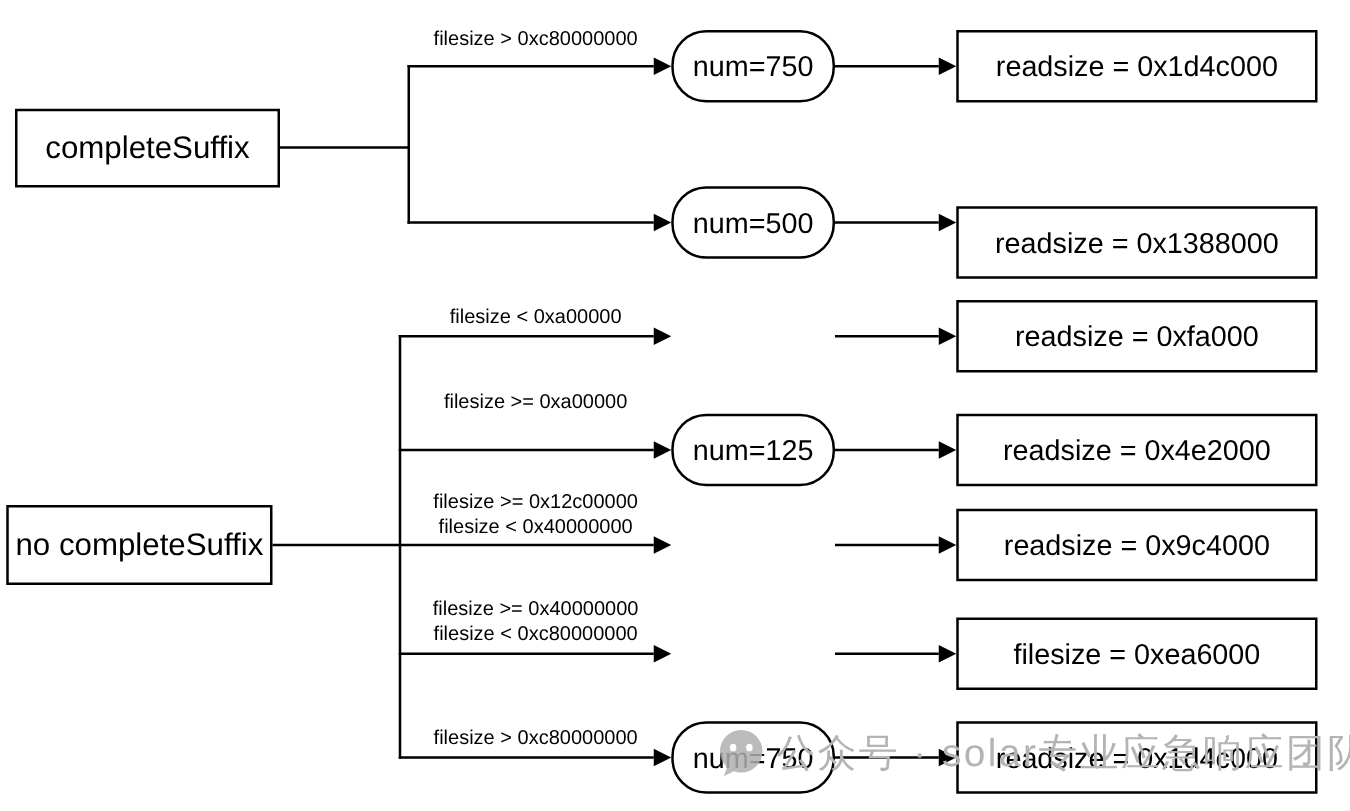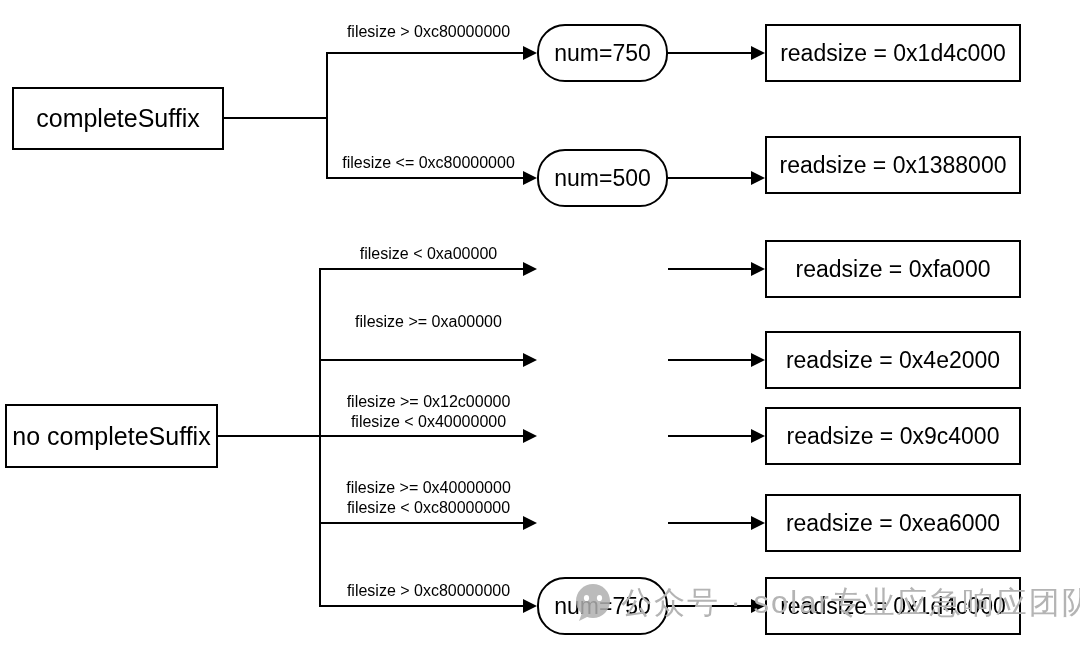--- a/index.html
+++ b/index.html
@@ -13,21 +13,21 @@
   .node{
     position:absolute;
     box-sizing:border-box;
     border:2px solid #000;
     background:#fff;
     display:flex;align-items:center;justify-content:center;
     color:#000;
   }
   .node.root{font-size:25px;}
   .node.num{left:537px;width:131px;height:58px;font-size:23px;border-radius:28px;}
-  .node.readsize{left:765px;width:256px;height:58px;font-size:23px;}
+  .node.readsize{left:765px;width:289px;height:58px;font-size:23px;}
   .hline{position:absolute;height:2px;background:#000;}
   .vline{position:absolute;width:2px;background:#000;}
   .arrowhead{
     position:absolute;width:0;height:0;
     border-top:7px solid transparent;
     border-bottom:7px solid transparent;
     border-left:14px solid #000;
   }
   .cond{
     position:absolute;left:330px;width:197px;
@@ -67,50 +67,50 @@
   <div class="arrowhead" style="left:523px;top:46px"></div>
   <div class="node num" style="top:24px">
     <span>num=750</span>
   </div>
   <div class="hline" style="left:668px;top:52px;width:83px"></div>
   <div class="arrowhead" style="left:751px;top:46px"></div>
   <div class="node readsize" style="top:24px">
     <span>readsize = 0x1d4c000</span>
   </div>
 
-  <div class="cond" style="top:153px">
-    <div>filesize &lt;= 0xc80000000</div>
-  </div>
   <div class="hline" style="left:326px;top:177px;width:197px"></div>
   <div class="arrowhead" style="left:523px;top:171px"></div>
   <div class="node num" style="top:149px">
     <span>num=500</span>
   </div>
   <div class="hline" style="left:668px;top:177px;width:83px"></div>
   <div class="arrowhead" style="left:751px;top:171px"></div>
-  <div class="node readsize" style="top:136px">
+  <div class="node readsize" style="top:165px">
     <span>readsize = 0x1388000</span>
   </div>
 
   <div class="cond" style="top:244px">
     <div>filesize &lt; 0xa00000</div>
   </div>
   <div class="hline" style="left:319px;top:268px;width:204px"></div>
   <div class="arrowhead" style="left:523px;top:262px"></div>
   <div class="hline" style="left:668px;top:268px;width:83px"></div>
   <div class="arrowhead" style="left:751px;top:262px"></div>
   <div class="node readsize" style="top:240px">
     <span>readsize = 0xfa000</span>
   </div>
 
   <div class="cond" style="top:312px">
     <div>filesize &gt;= 0xa00000</div>
   </div>
   <div class="hline" style="left:319px;top:359px;width:204px"></div>
   <div class="arrowhead" style="left:523px;top:353px"></div>
+  <div class="node num" style="top:331px">
+    <span>num=125</span>
+  </div>
   <div class="hline" style="left:668px;top:359px;width:83px"></div>
   <div class="arrowhead" style="left:751px;top:353px"></div>
   <div class="node readsize" style="top:331px">
     <span>readsize = 0x4e2000</span>
   </div>
 
   <div class="cond" style="top:392px">
     <div>filesize &gt;= 0x12c00000</div>
     <div>filesize &lt; 0x40000000</div>
   </div>
@@ -124,21 +124,21 @@
 
   <div class="cond" style="top:478px">
     <div>filesize &gt;= 0x40000000</div>
     <div>filesize &lt; 0xc80000000</div>
   </div>
   <div class="hline" style="left:319px;top:522px;width:204px"></div>
   <div class="arrowhead" style="left:523px;top:516px"></div>
   <div class="hline" style="left:668px;top:522px;width:83px"></div>
   <div class="arrowhead" style="left:751px;top:516px"></div>
   <div class="node readsize" style="top:494px">
-    <span>readsize = 0xea6000</span>
+    <span>filesize = 0xea6000</span>
   </div>
 
   <div class="cond" style="top:581px">
     <div>filesize &gt; 0xc80000000</div>
   </div>
   <div class="hline" style="left:319px;top:605px;width:204px"></div>
   <div class="arrowhead" style="left:523px;top:599px"></div>
   <div class="node num" style="top:577px">
     <span>num=750</span>
   </div>

